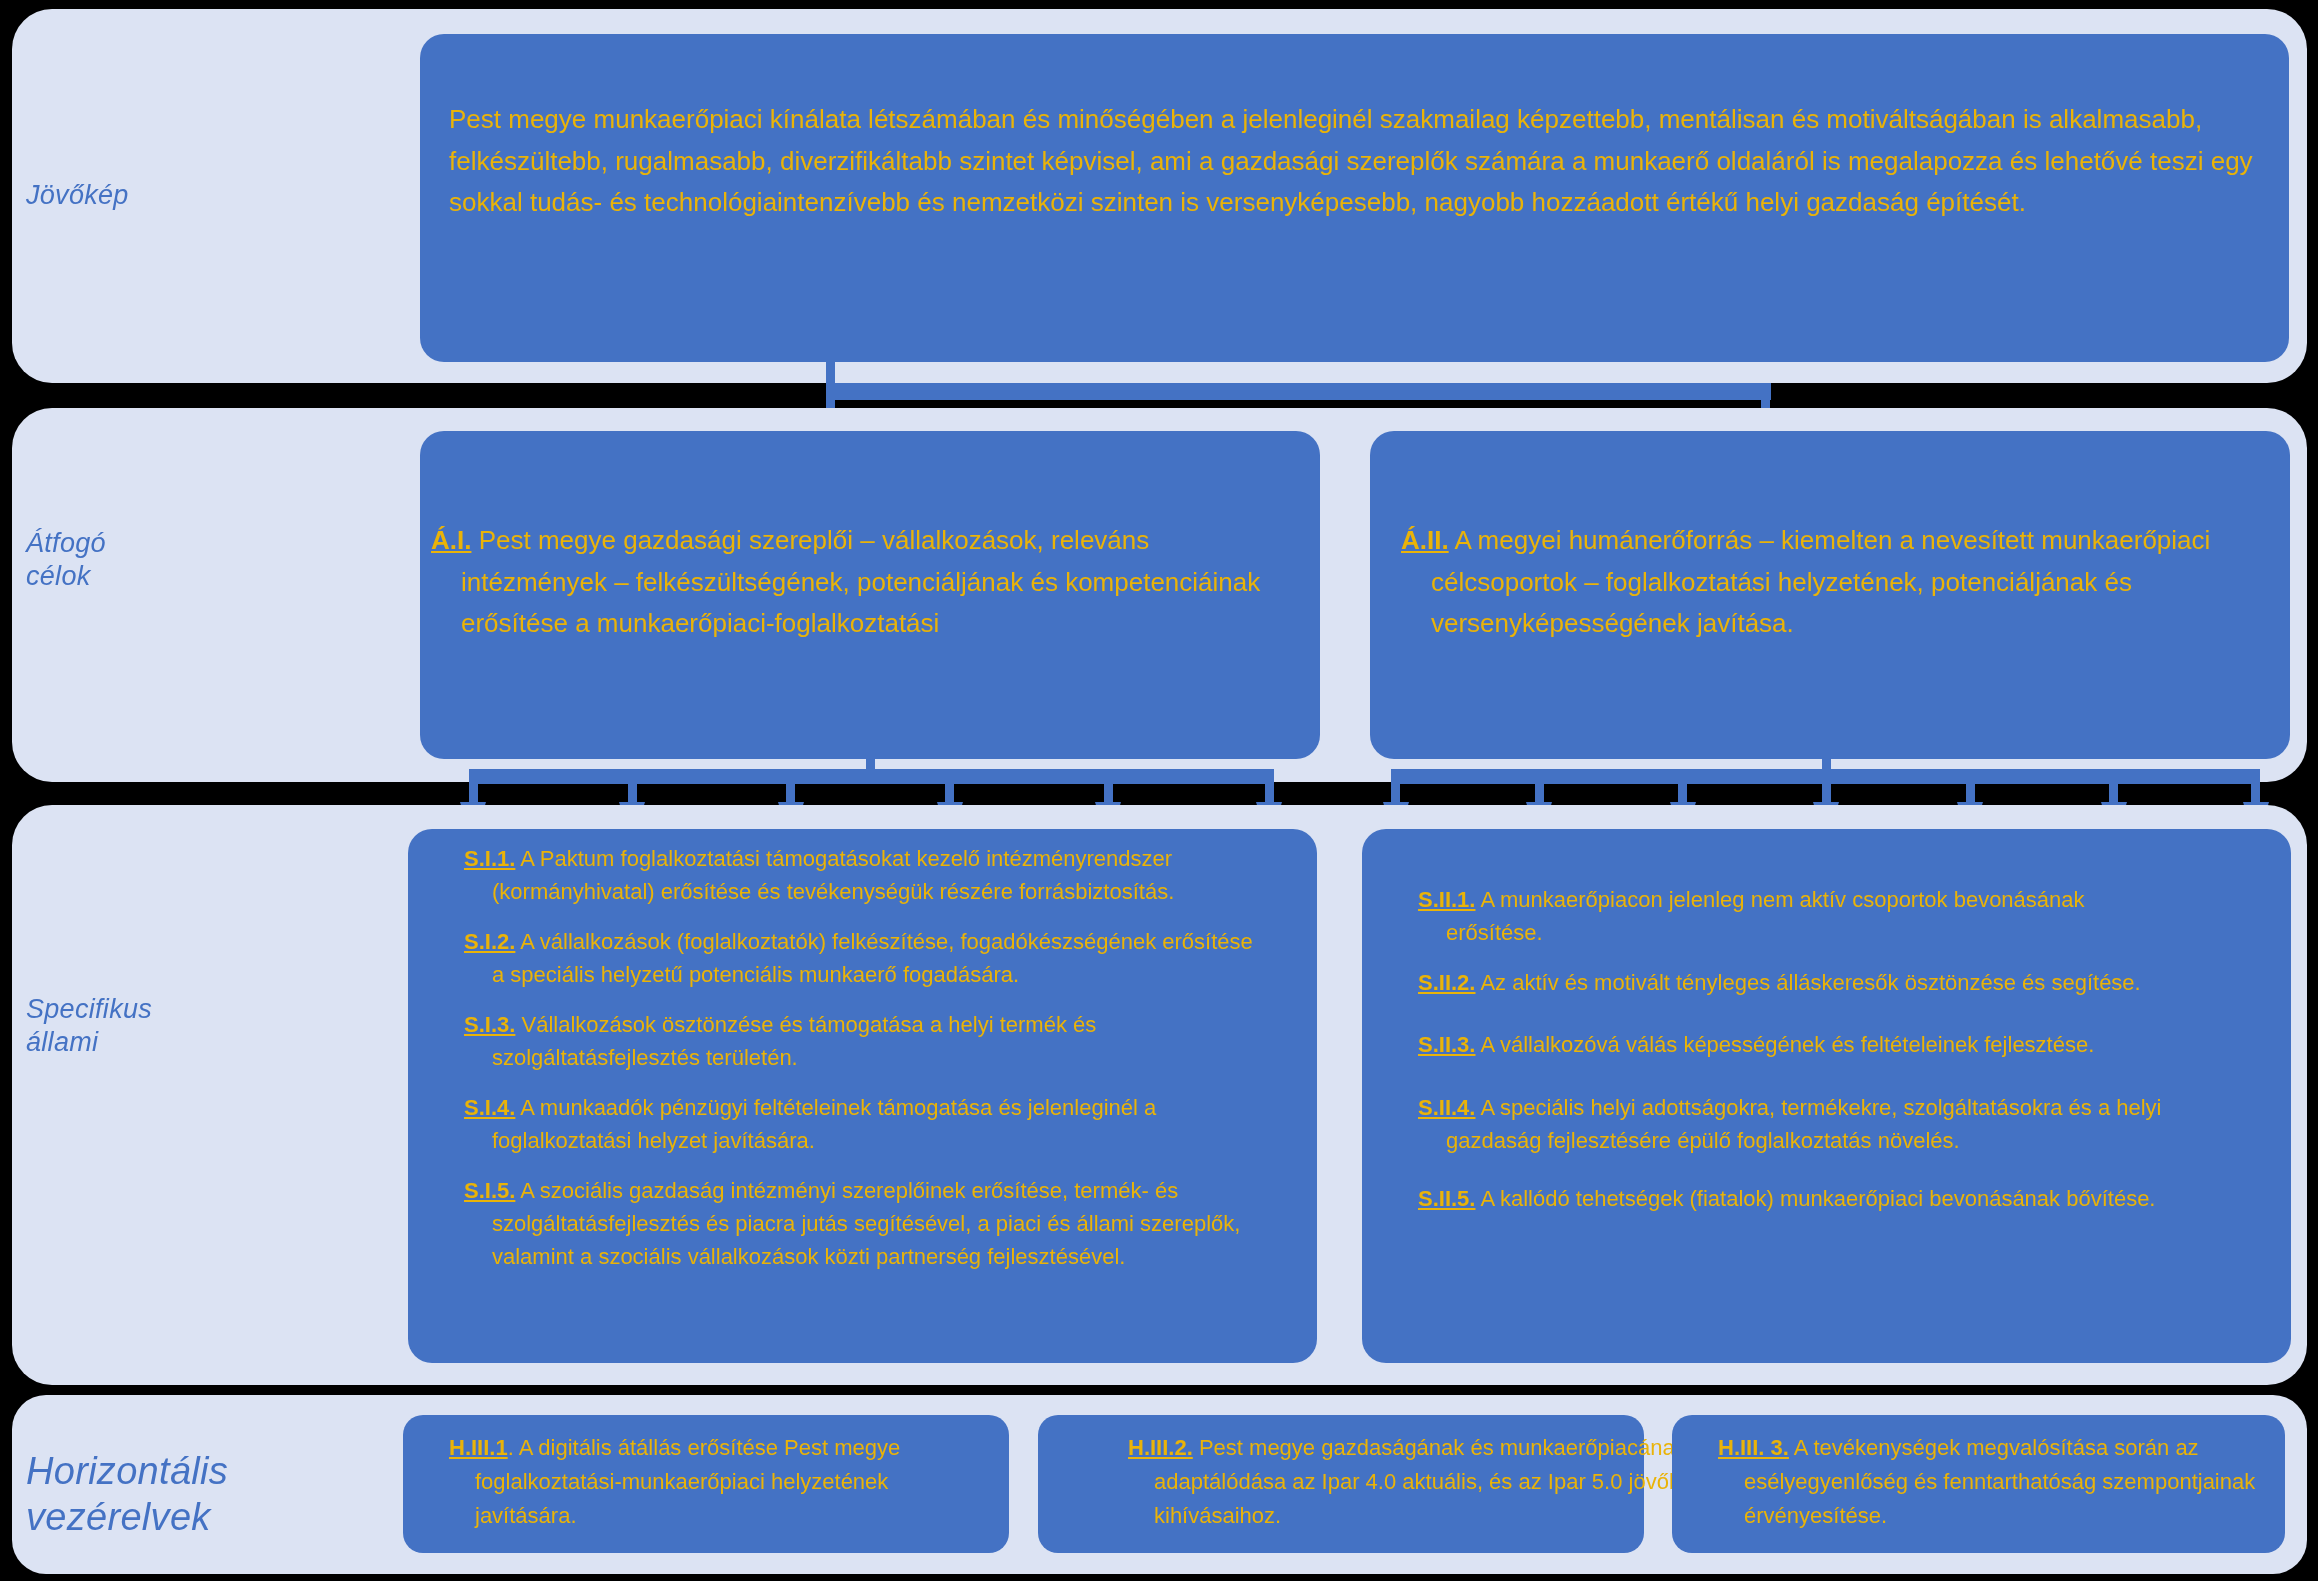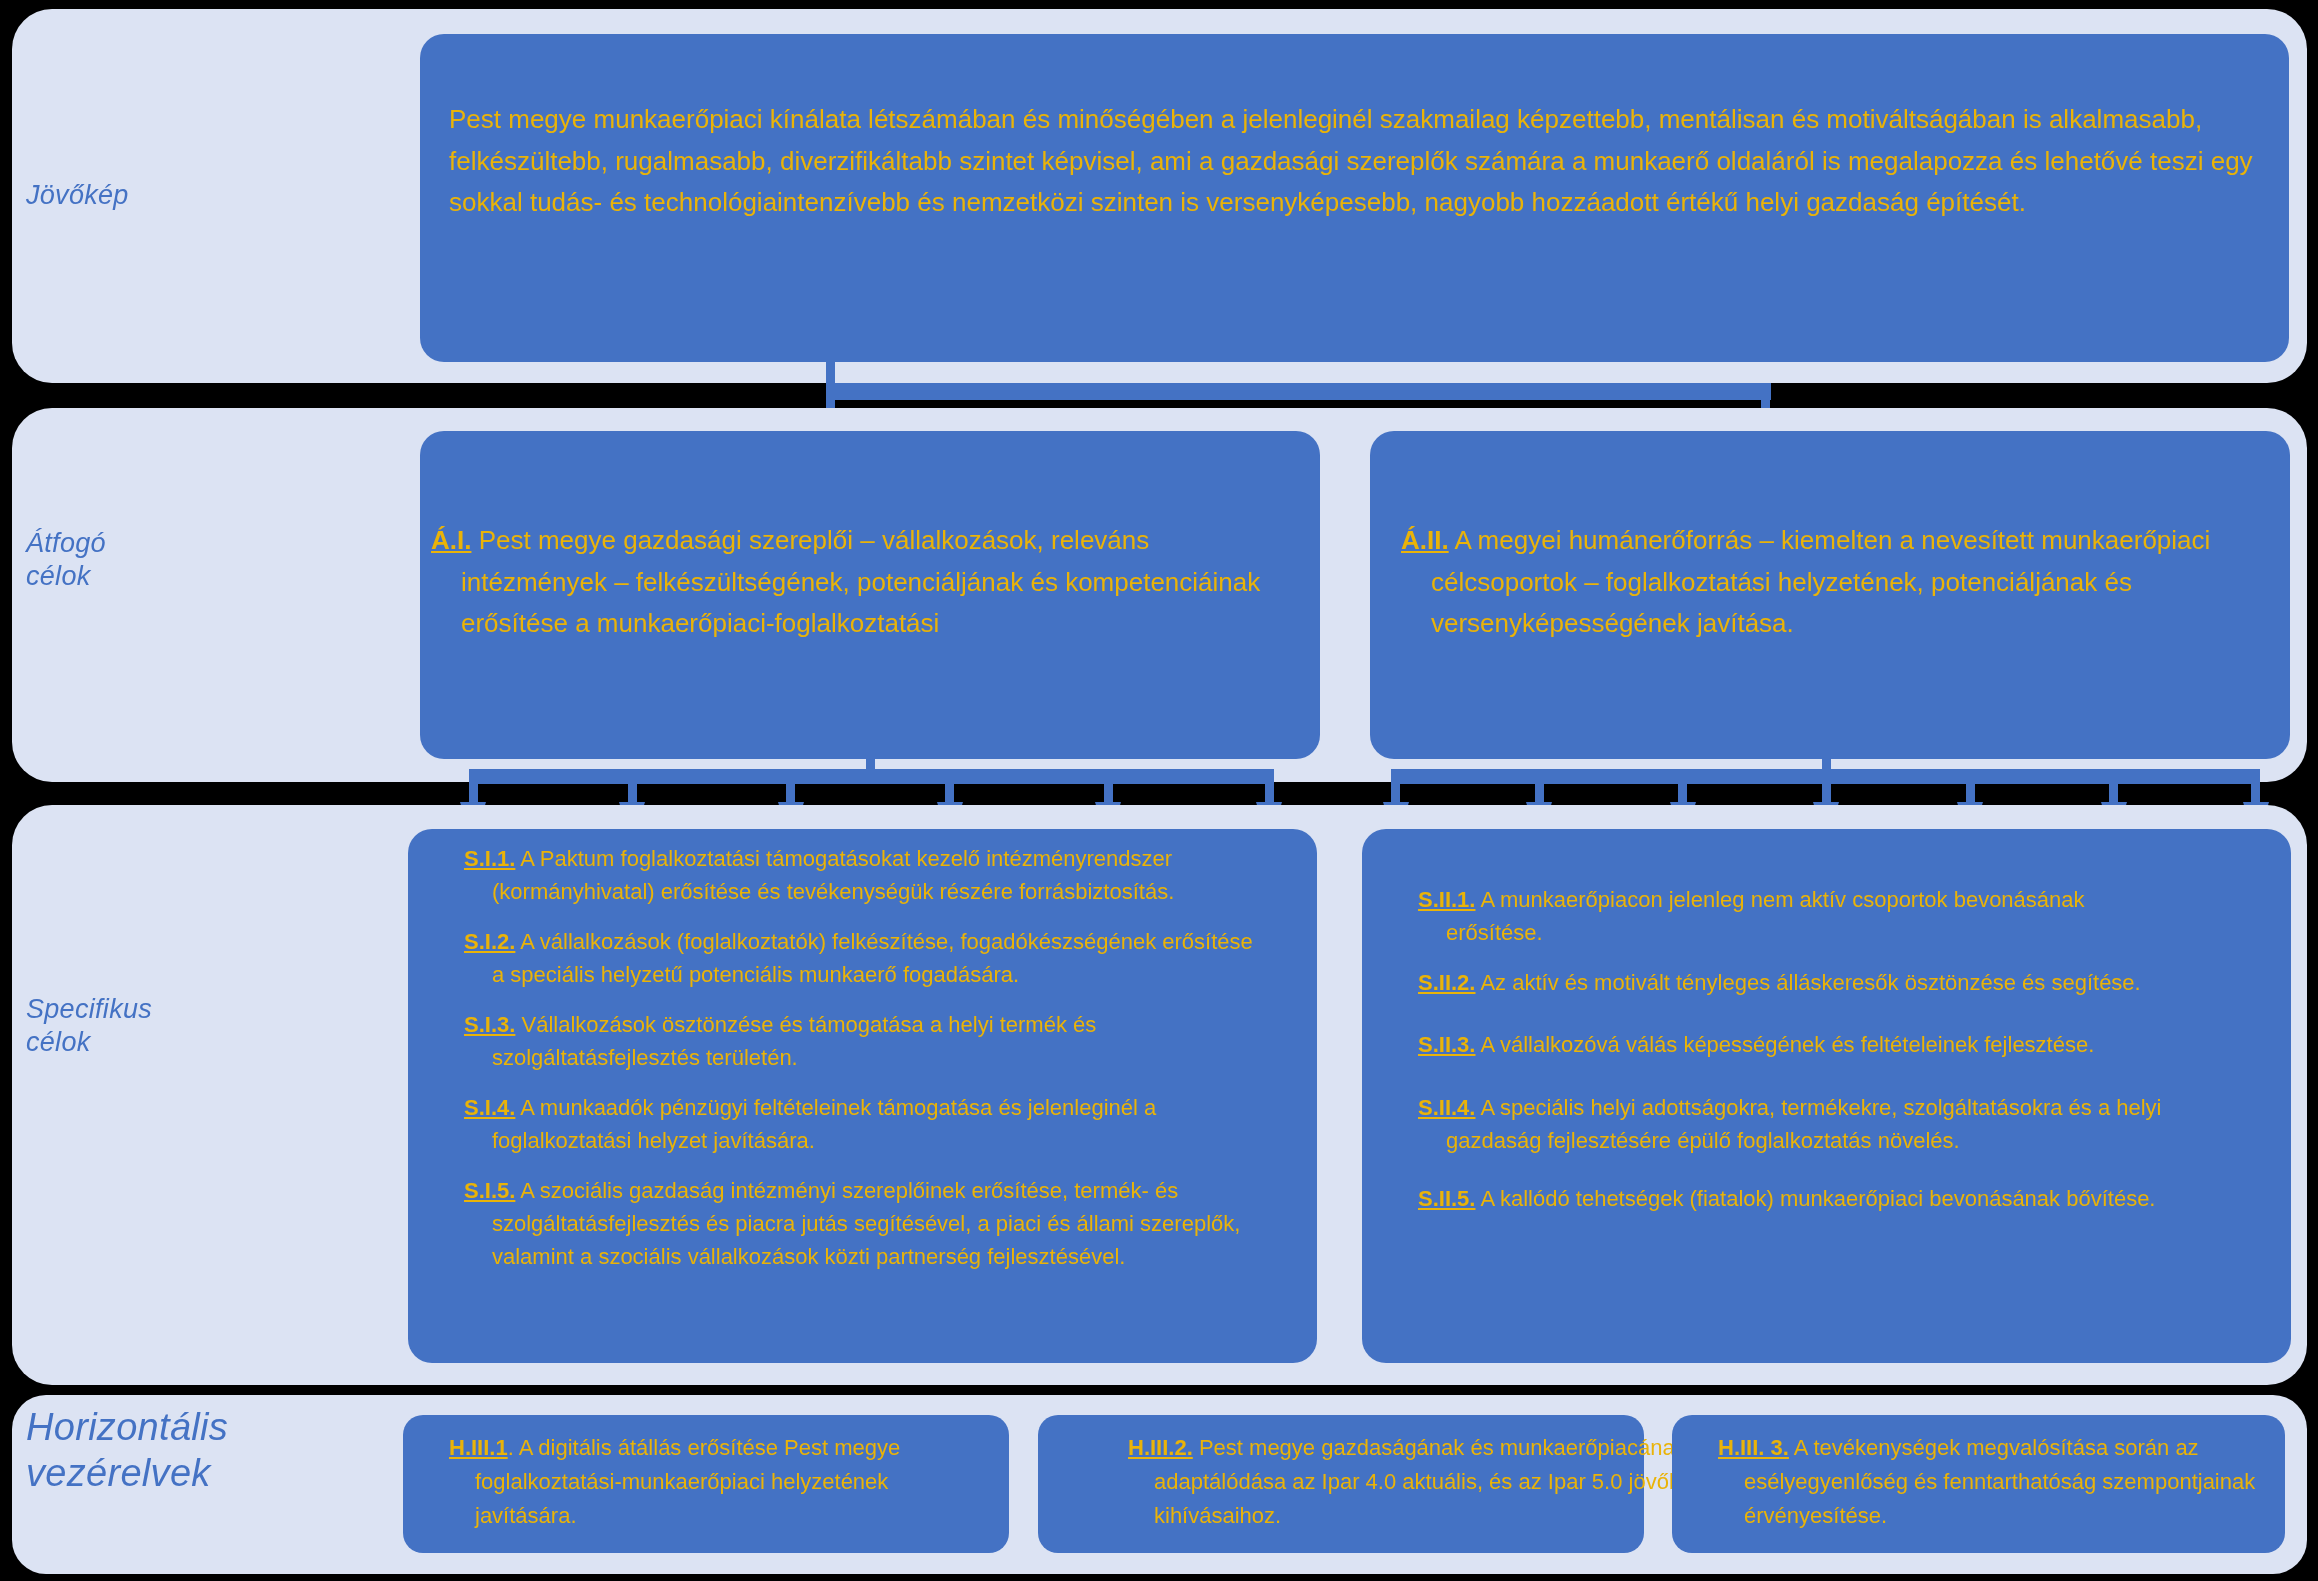--- a/index.html
+++ b/index.html
@@ -162,21 +162,21 @@
   <div class="conn" style="left:1966px; top:769px; width:9.2px; height:42px;"></div>
   <div class="arrow-head small" style="left:1957px; top:802px;"></div>
   <div class="conn" style="left:2109px; top:769px; width:9.2px; height:42px;"></div>
   <div class="arrow-head small" style="left:2101px; top:802px;"></div>
   <div class="conn" style="left:2251px; top:769px; width:9.2px; height:42px;"></div>
   <div class="arrow-head small" style="left:2243px; top:802px;"></div>
 
   <div class="panel" style="left:12px; top:805px; width:2295px; height:580px;"></div>
 
   <div class="row-label" style="left:26px; top:993px; width:369px;">Specifikus
-célok</div>
+állami</div>
 
   <div class="bluebox" style="left:408px; top:829px; width:909px; height:534px;"></div>
   <div class="boxtext" style="left:408px; top:842px; width:909px;">
     <div class="spec-item">
       <span class="code">S.I.1.</span>
       <span>A Paktum foglalkoztatási támogatásokat kezelő intézményrendszer (kormányhivatal) erősítése és tevékenységük részére forrásbiztosítás.</span>
     </div>
     <div class="spec-item">
       <span class="code">S.I.2.</span>
       <span>A vállalkozások (foglalkoztatók) felkészítése, fogadókészségének erősítése a speciális helyzetű potenciális munkaerő fogadására.</span>
@@ -214,21 +214,21 @@
       <span>A speciális helyi adottságokra, termékekre, szolgáltatásokra és a helyi gazdaság fejlesztésére épülő foglalkoztatás növelés.</span>
     </div>
     <div class="spec-item">
       <span class="code">S.II.5.</span>
       <span>A kallódó tehetségek (fiatalok) munkaerőpiaci bevonásának bővítése.</span>
     </div>
   </div>
 
   <div class="panel" style="left:12px; top:1395px; width:2295px; height:179px; border-radius:34px;"></div>
 
-  <div class="row-label" style="left:26px; top:1404px; width:382px; font-size:38px;">Horizontális
+  <div class="row-label" style="left:26px; top:1448px; width:382px; font-size:38px;">Horizontális
 vezérelvek</div>
 
   <div class="bluebox" style="left:403px; top:1415px; width:606px; height:138px; border-radius:20px;"></div>
   <div class="boxtext hz-text" style="left:403px; top:1431px; width:606px; padding-left:72px;">
     <span class="code">H.III.1</span><span>.</span>
     <span>A digitális átállás erősítése Pest megye foglalkoztatási-munkaerőpiaci helyzetének javítására.</span>
   </div>
 
   <div class="bluebox" style="left:1038px; top:1415px; width:606px; height:138px; border-radius:20px;"></div>
   <div class="boxtext hz-text" style="left:1082px; top:1431px; width:720px; padding-left:72px;">

